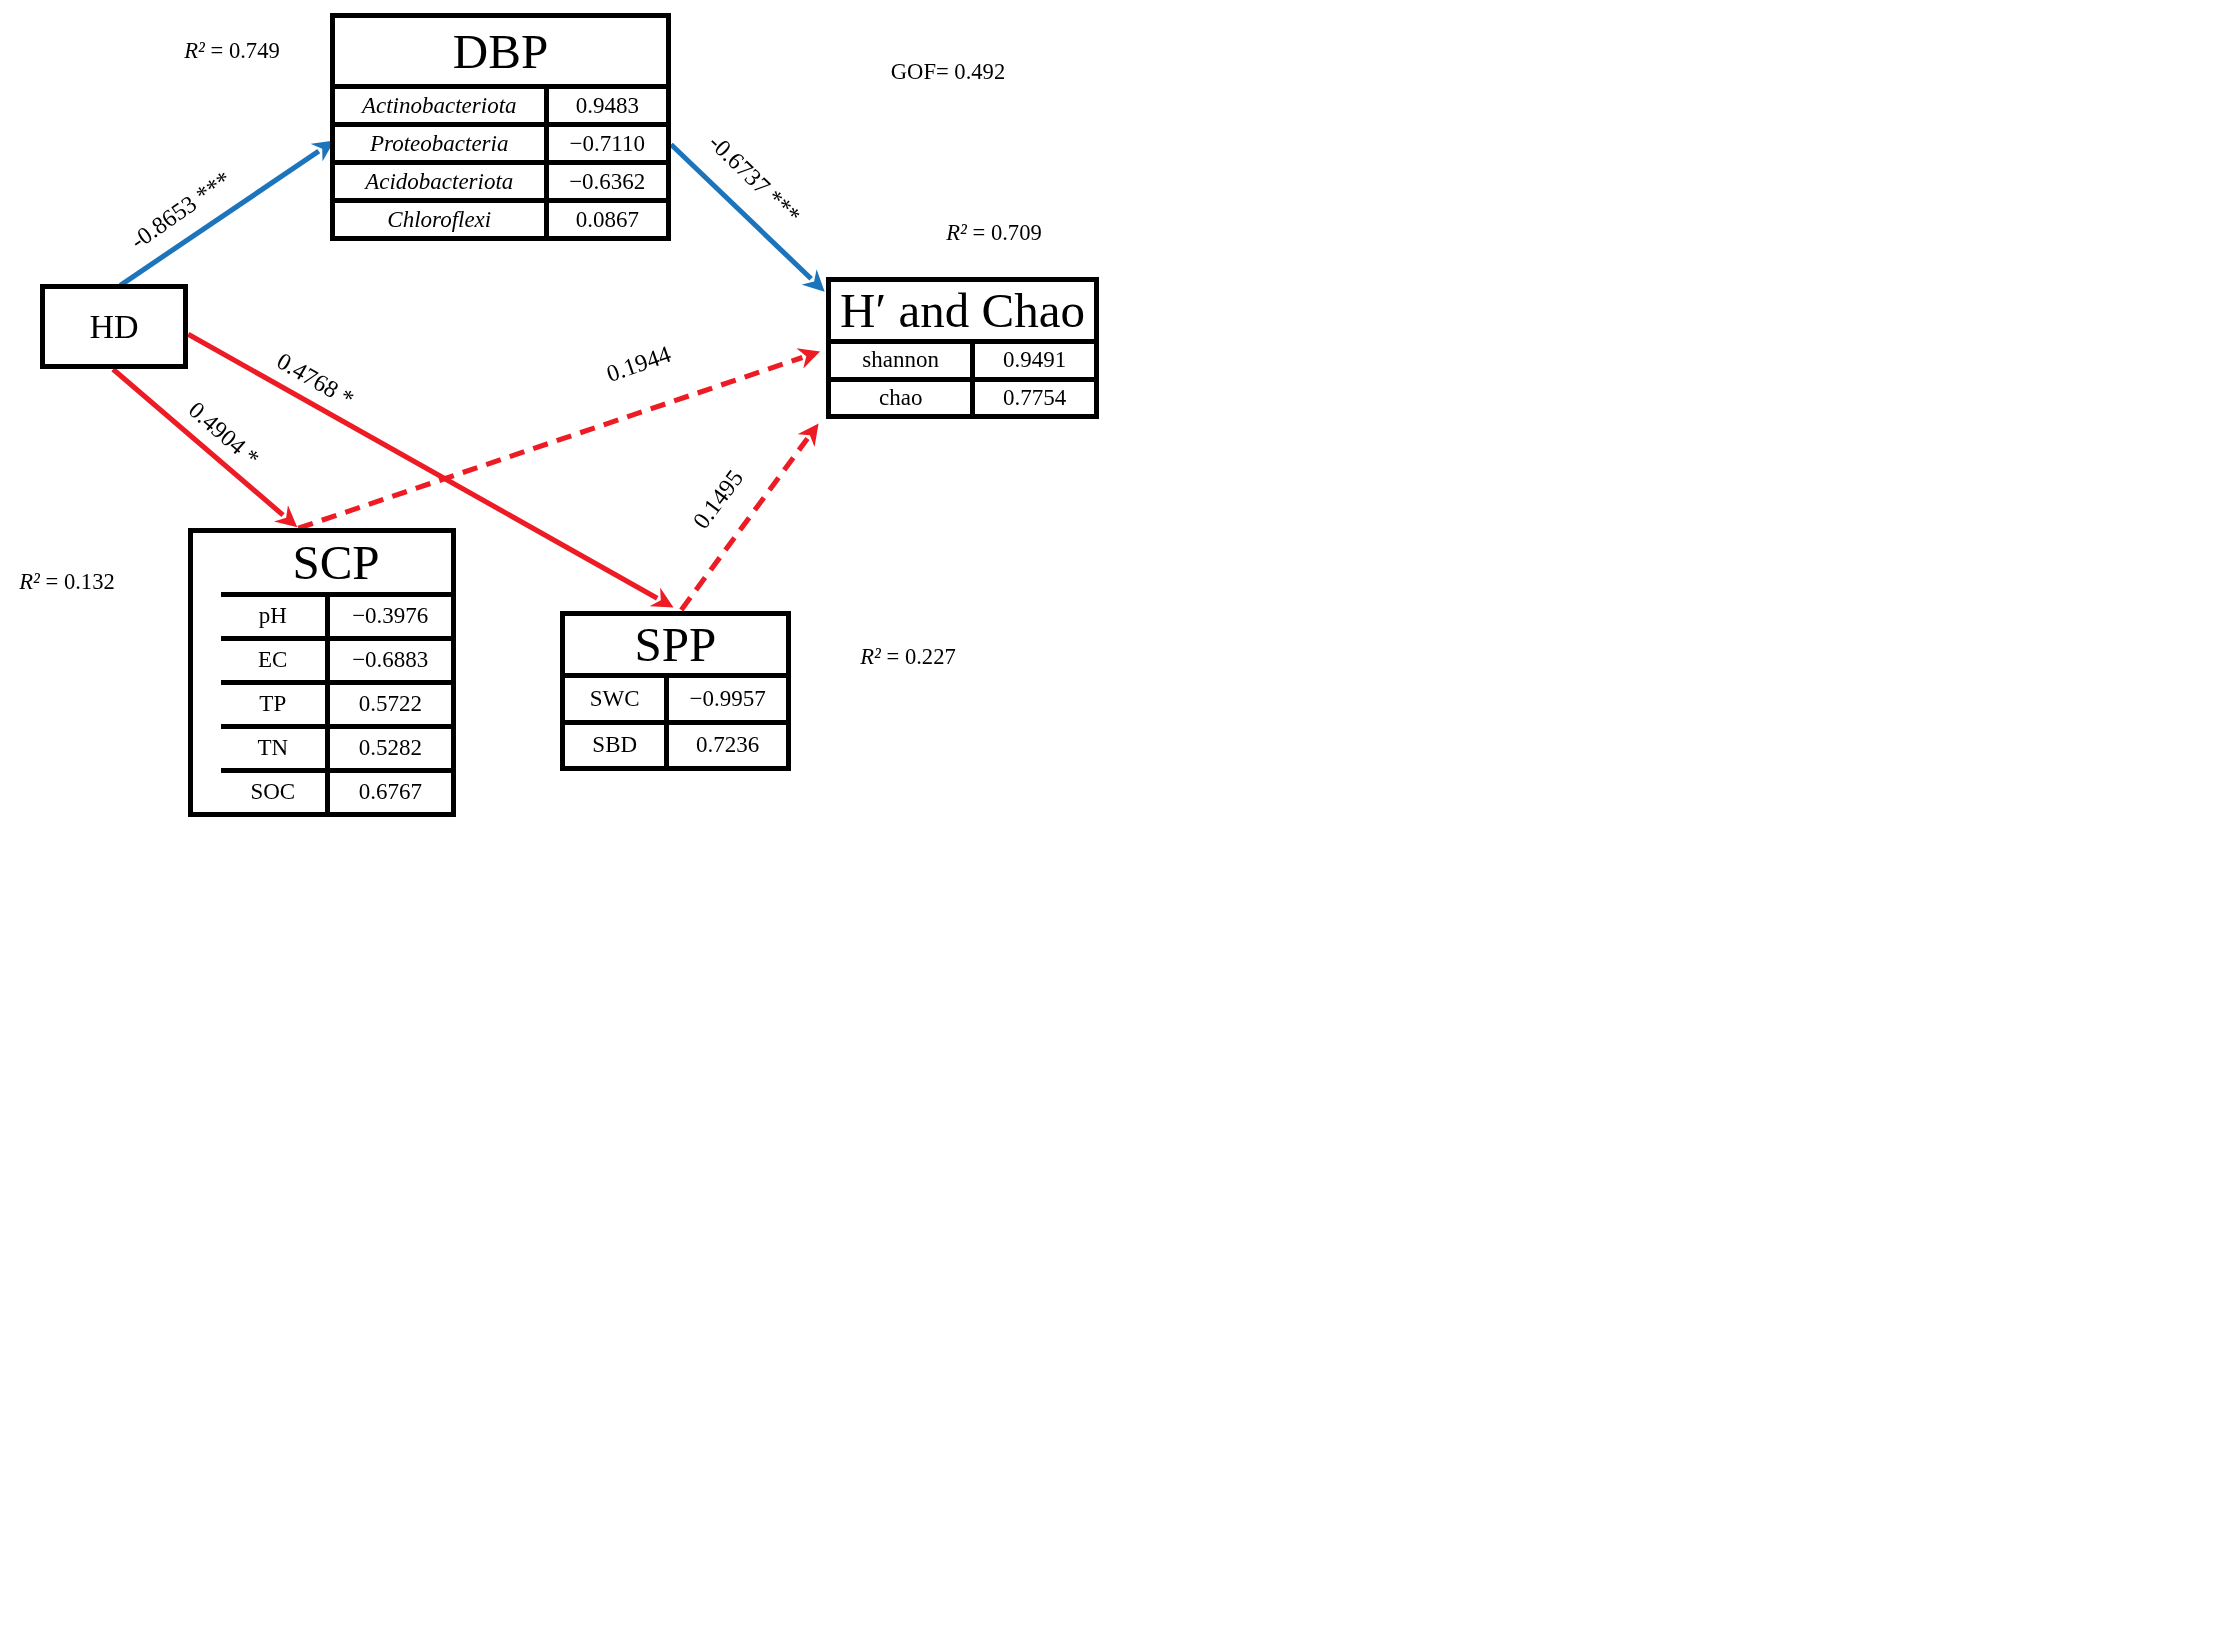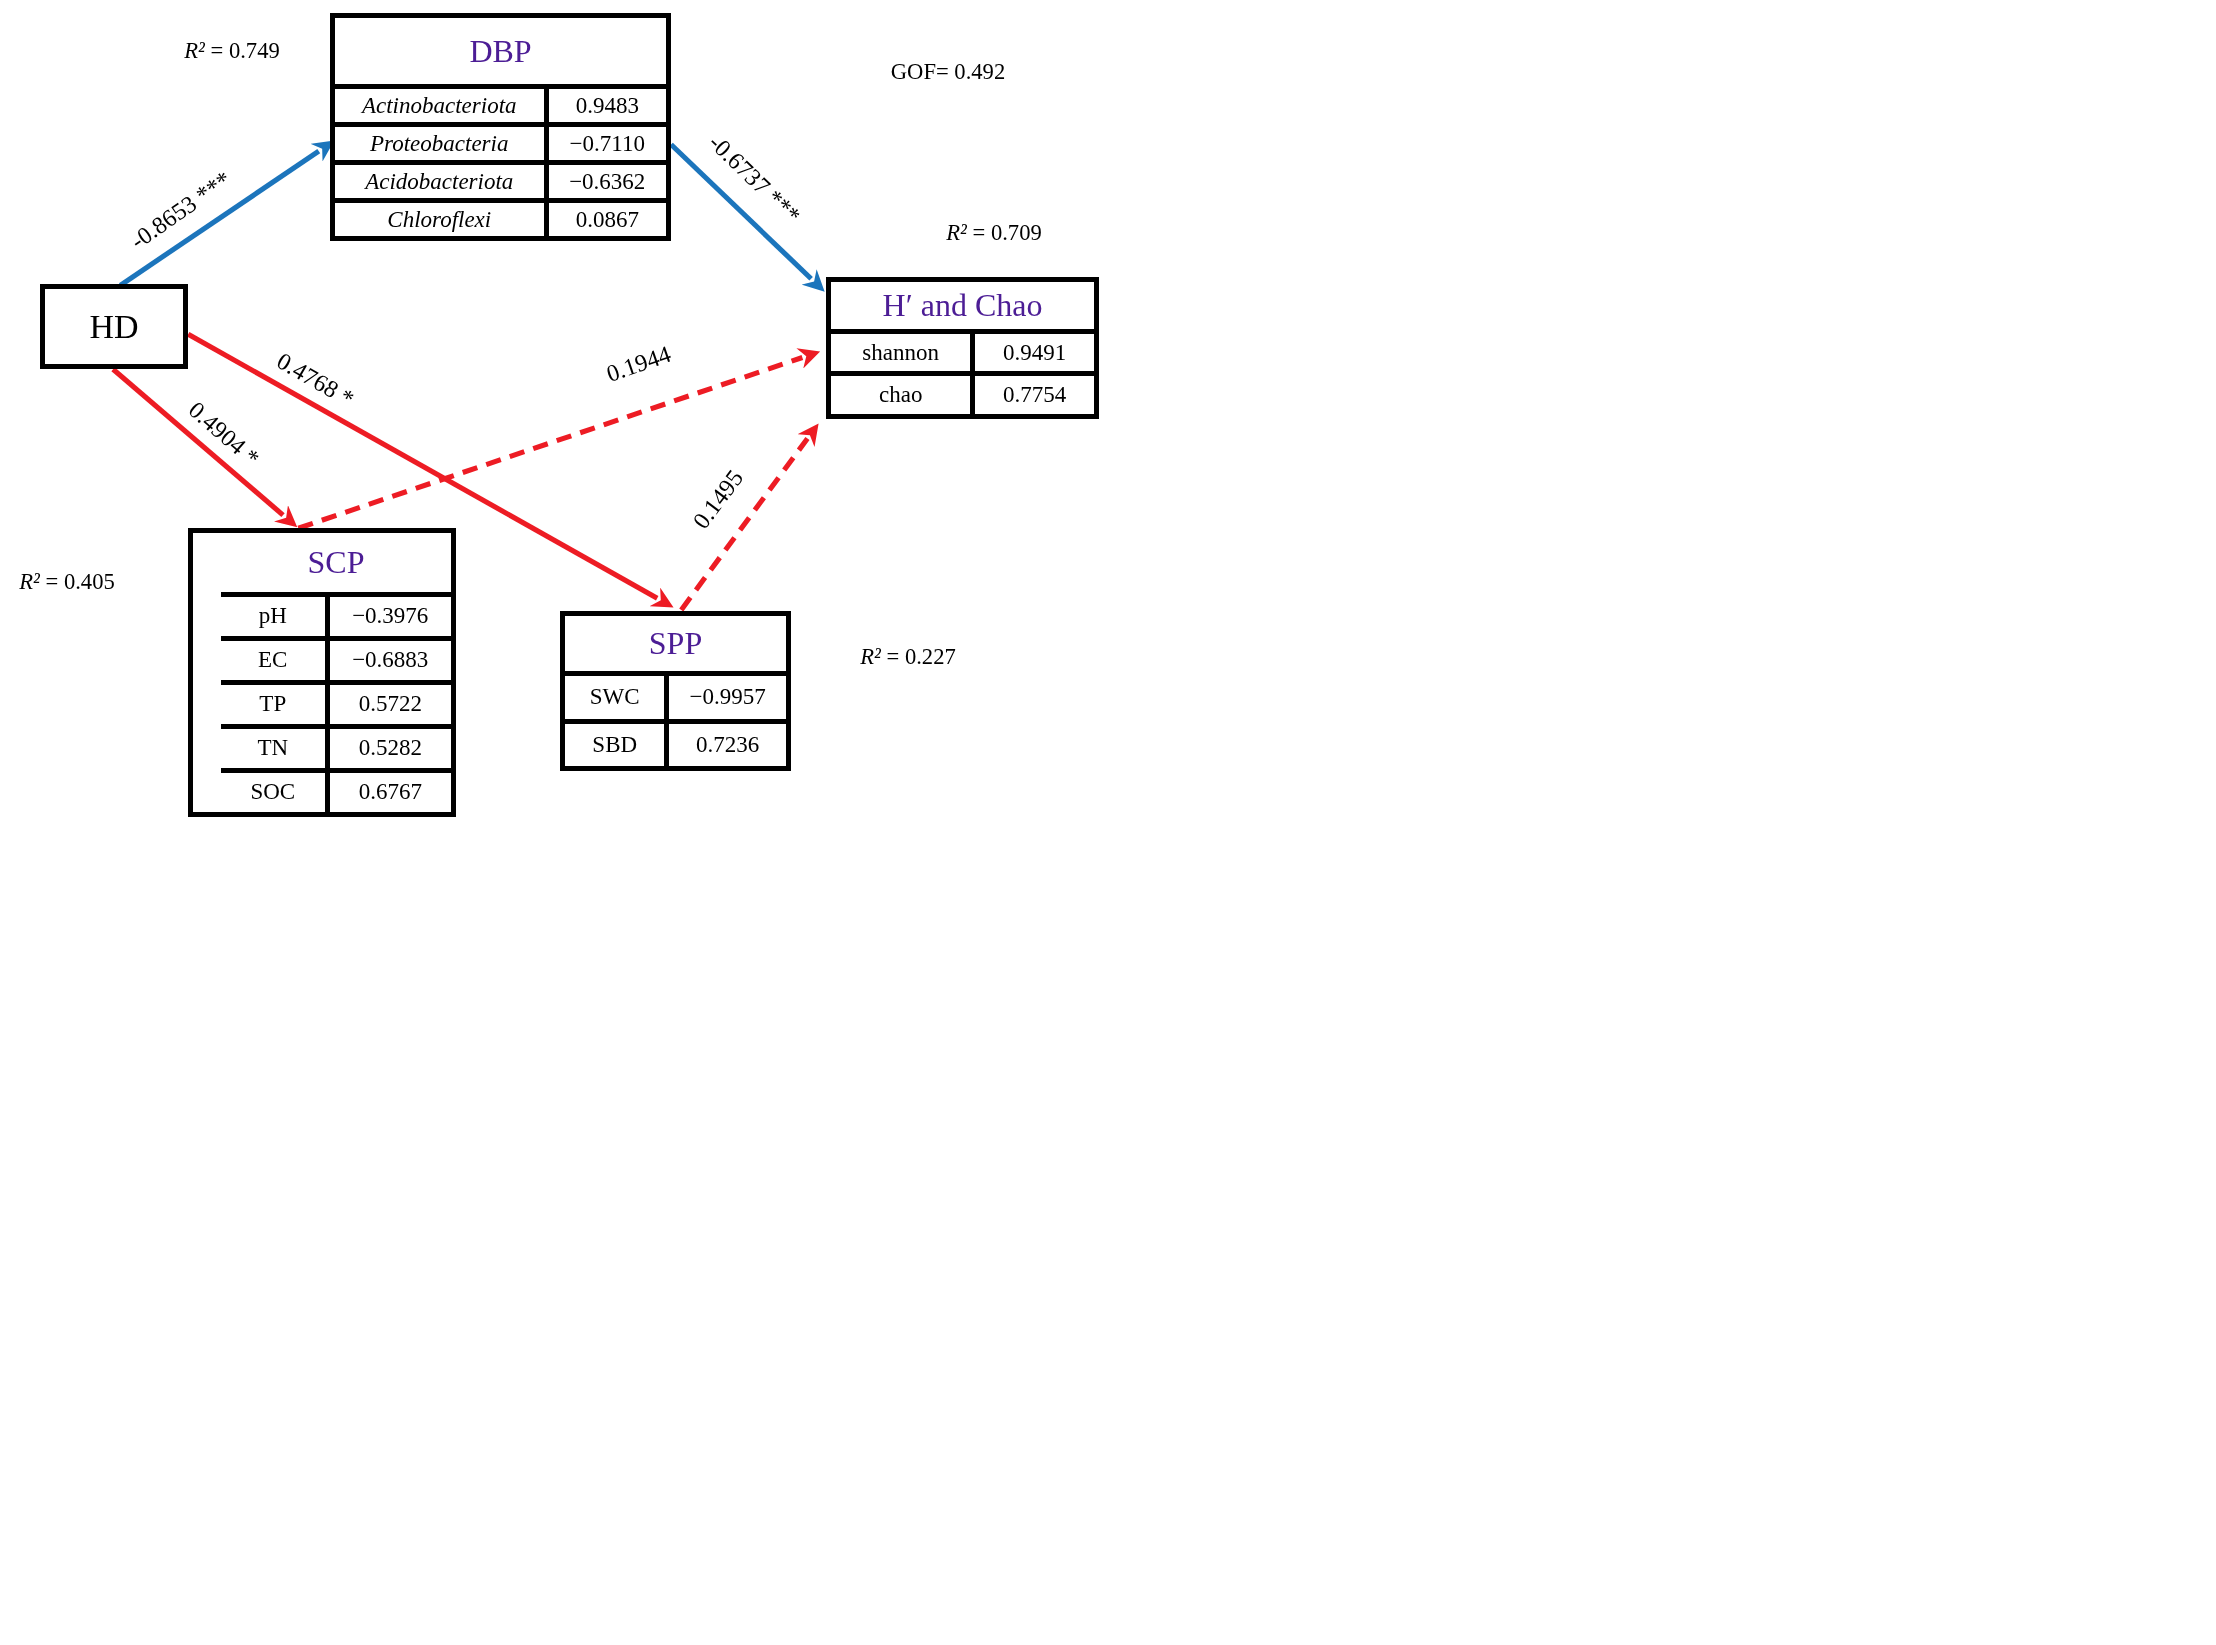--- a/index.html
+++ b/index.html
@@ -50,23 +50,23 @@
     box-sizing: border-box;
     border: 5.8px solid #000000;
     background: #ffffff;
     display: flex;
     flex-direction: column;
   }
   .t-title {
     display: flex;
     align-items: center;
     justify-content: center;
-    font-size: 32px;
+    font-size: 49px;
     border-bottom: 5.1px solid #000000;
-    color: #4c1d95;
+    color: #000000;
   }
   .t-row {
     display: flex;
     flex: 1 1 0;
     border-bottom: 5.1px solid #000000;
     min-height: 0;
   }
   .t-row:last-child { border-bottom: none; }
   .t-label, .t-value {
     display: flex;
@@ -213,21 +213,21 @@
 
   <div class="float-label" style="left:948px; top:72px;">
     <span>GOF= 0.492</span>
   </div>
 
   <div class="float-label" style="left:994px; top:233px;">
     <span class="it">R²</span><span> = 0.709</span>
   </div>
 
   <div class="float-label" style="left:67px; top:582px;">
-    <span class="it">R²</span><span> = 0.405</span>
+    <span class="it">R²</span><span> = 0.132</span>
   </div>
 
   <div class="float-label" style="left:908px; top:657px;">
     <span class="it">R²</span><span> = 0.227</span>
   </div>
 
 </div>
 
 
 </body></html>

